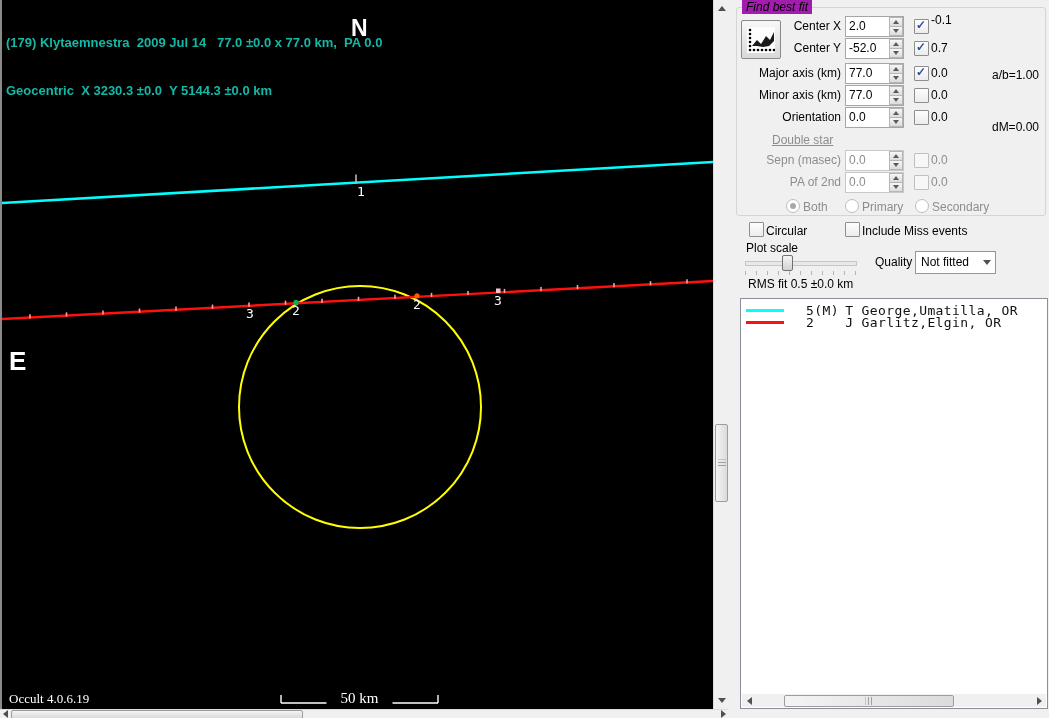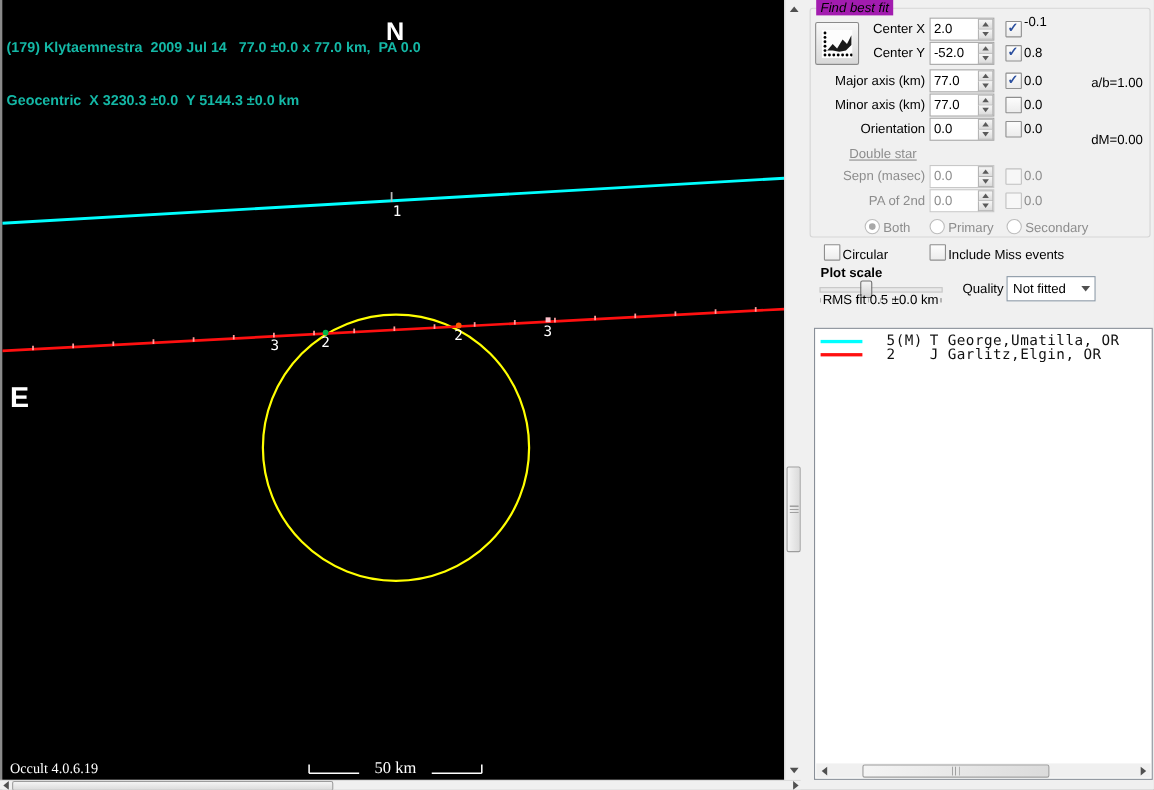--- a/index.html
+++ b/index.html
@@ -193,21 +193,21 @@
     <div class="spin">
         <div class="spin-b">
           <div class="mini-up"></div>
         </div>
         <div class="spin-b">
           <div class="mini-down"></div>
         </div>
       </div>
   </div>
   <div class="cb checked" style="left:186px;top:41px;"></div>
-  <span class="resval" style="top:41px;">0.8</span>
+  <span class="resval" style="top:41px;">0.7</span>
 
   <span class="rowlabel" style="top:66px;">Major axis (km)</span>
   <div class="numinput" style="top:63px;">
     <span class="val">77.0</span>
     <div class="spin">
         <div class="spin-b">
           <div class="mini-up"></div>
         </div>
         <div class="spin-b">
           <div class="mini-down"></div>
@@ -287,32 +287,32 @@
   <div class="radio" style="left:117px;top:199px;"></div>
   <span class="abs dim" style="left:134px;top:200px;">Primary</span>
   <div class="radio" style="left:187px;top:199px;"></div>
   <span class="abs dim" style="left:204px;top:200px;">Secondary</span>
 
   <div class="cb" style="left:21px;top:222px;"></div>
   <span class="abs" style="left:38px;top:224px;">Circular</span>
   <div class="cb" style="left:117px;top:222px;"></div>
   <span class="abs" style="left:134px;top:224px;">Include Miss events</span>
 
-  <span class="abs" style="left:18px;top:241px;font-weight:bold;">Plot scale</span>
+  <span class="abs" style="left:18px;top:241px;">Plot scale</span>
   <div class="abs slider-track"></div>
   <div class="abs slider-thumb"></div>
   <div class="abs slider-ticks"></div>
 
   <span class="abs" style="left:147px;top:255px;">Quality</span>
   <div class="abs combo">
     <span class="val">Not fitted</span>
     <div class="arrow tri-down"></div>
   </div>
 
-  <span class="abs" style="left:20px;top:265px;text-align:right;">RMS fit 0.5 ±0.0 km</span>
+  <span class="abs" style="left:20px;top:277px;text-align:right;">RMS fit 0.5 ±0.0 km</span>
 
   <div id="legend" class="abs">
     <div class="lrow">
       <div class="lswatch" style="background: rgb(0, 255, 255);"></div>
       <span class="ltext"><span class="lid">5(M)</span><span>T George,Umatilla, OR</span></span>
     </div>
     <div class="lrow">
       <div class="lswatch" style="background: rgb(255, 16, 16);"></div>
       <span class="ltext"><span class="lid">2</span><span>J Garlitz,Elgin, OR</span></span>
     </div>

